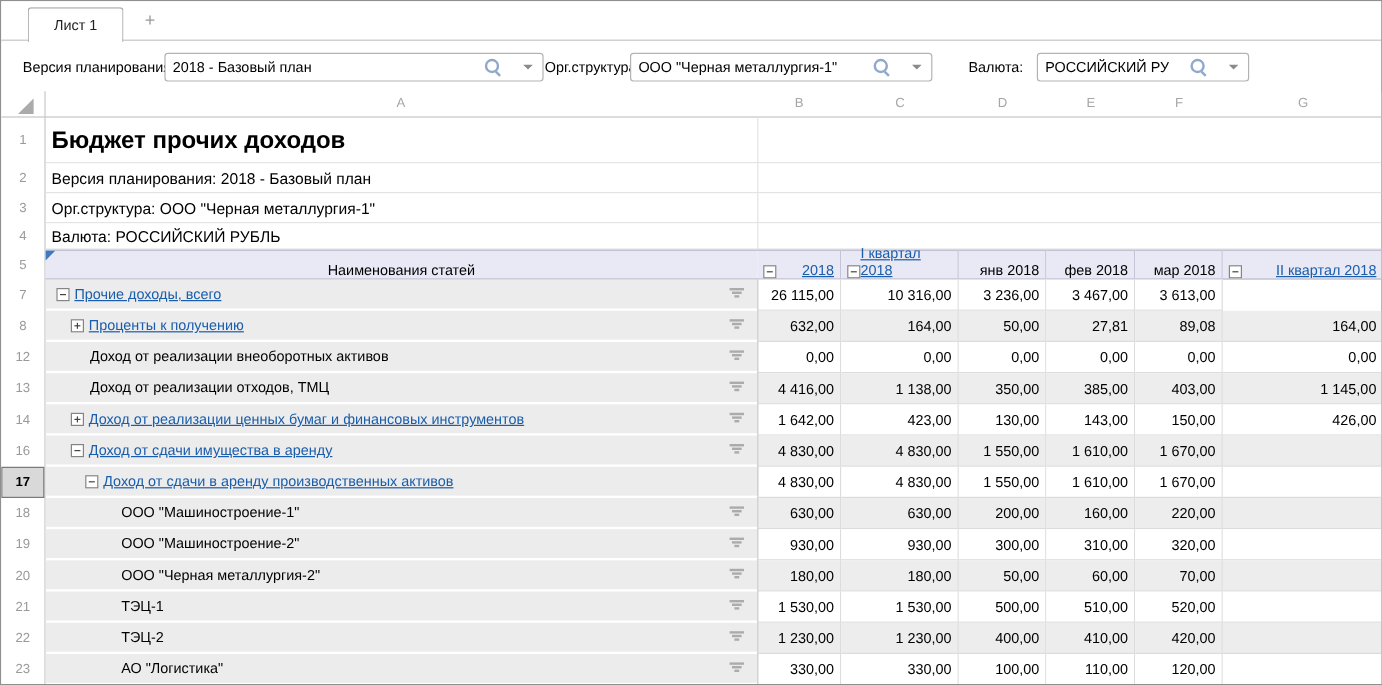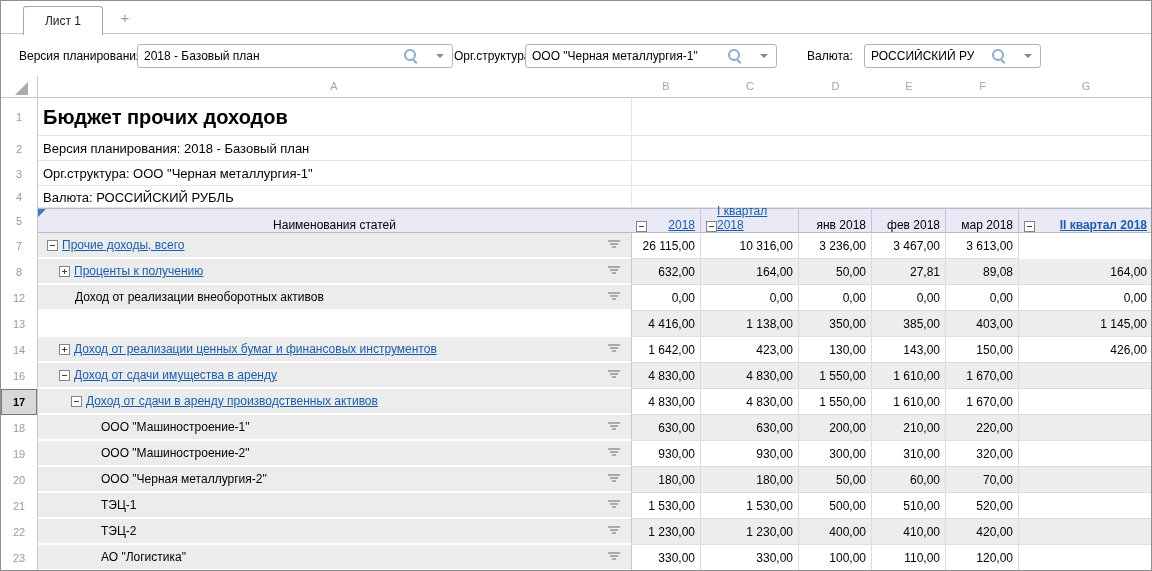--- a/index.html
+++ b/index.html
@@ -130,21 +130,21 @@
         <span class="hsp"></span>
         <span style="padding-right: 5px;">фев 2018</span>
       </div>
       <div class="abs hdr" style="left: 945px; top: 132px; width: 73px; height: 25px; border-right: 1px solid rgb(196, 196, 214);">
         <span class="hsp"></span>
         <span style="padding-right: 5px;">мар 2018</span>
       </div>
       <div class="abs hdr" style="left: 1018px; top: 132px; width: 134px; height: 25px; border-right: 1px solid rgb(196, 196, 214);">
         <span class="ebox" style="margin-left: 5px;"></span>
         <span class="hsp"></span>
-        <span class="link" style="padding-right: 5px; font-weight: bold;">II квартал 2018</span>
+        <span class="link" style="padding-right: 5px;">II квартал 2018</span>
       </div>
       <div class="abs gnum" style="left: 0px; top: 157px; width: 36px; height: 26px;">7</div>
       <div class="abs acell" style="left: 37px; top: 157px; width: 593px; height: 24px;">
         <span class="ebox" style="margin-left: 9px; margin-right: 4px;"></span>
         <span class="link">Прочие доходы, всего</span>
         <span class="filt">
           <i></i>
         </span>
       </div>
       <div class="abs vcell" style="left: 631px; top: 157px; width: 69px; height: 26px; background: rgb(255, 255, 255);">26 115,00</div>
@@ -173,20 +173,26 @@
           <i></i>
         </span>
       </div>
       <div class="abs vcell" style="left: 631px; top: 209px; width: 69px; height: 26px; background: rgb(255, 255, 255);">0,00</div>
       <div class="abs vcell" style="left: 700px; top: 209px; width: 98px; height: 26px; background: rgb(255, 255, 255);">0,00</div>
       <div class="abs vcell" style="left: 798px; top: 209px; width: 73px; height: 26px; background: rgb(255, 255, 255);">0,00</div>
       <div class="abs vcell" style="left: 871px; top: 209px; width: 74px; height: 26px; background: rgb(255, 255, 255);">0,00</div>
       <div class="abs vcell" style="left: 945px; top: 209px; width: 73px; height: 26px; background: rgb(255, 255, 255);">0,00</div>
       <div class="abs vcell" style="left: 1018px; top: 209px; width: 134px; height: 26px; background: rgb(255, 255, 255);">0,00</div>
       <div class="abs gnum" style="left: 0px; top: 235px; width: 36px; height: 26px;">13</div>
+      <div class="abs acell" style="left: 37px; top: 235px; width: 593px; height: 24px;">
+        <span style="margin-left: 37px;">Доход от реализации отходов, ТМЦ</span>
+        <span class="filt">
+          <i></i>
+        </span>
+      </div>
       <div class="abs vcell" style="left: 631px; top: 235px; width: 69px; height: 26px; background: rgb(237, 237, 237);">4 416,00</div>
       <div class="abs vcell" style="left: 700px; top: 235px; width: 98px; height: 26px; background: rgb(237, 237, 237);">1 138,00</div>
       <div class="abs vcell" style="left: 798px; top: 235px; width: 73px; height: 26px; background: rgb(237, 237, 237);">350,00</div>
       <div class="abs vcell" style="left: 871px; top: 235px; width: 74px; height: 26px; background: rgb(237, 237, 237);">385,00</div>
       <div class="abs vcell" style="left: 945px; top: 235px; width: 73px; height: 26px; background: rgb(237, 237, 237);">403,00</div>
       <div class="abs vcell" style="left: 1018px; top: 235px; width: 134px; height: 26px; background: rgb(237, 237, 237);">1 145,00</div>
       <div class="abs gnum" style="left: 0px; top: 261px; width: 36px; height: 26px;">14</div>
       <div class="abs acell" style="left: 37px; top: 261px; width: 593px; height: 24px;">
         <span class="ebox plus" style="margin-left: 21px; margin-right: 4px;"></span>
         <span class="link">Доход от реализации ценных бумаг и финансовых инструментов</span>
@@ -231,21 +237,21 @@
       <div class="abs gnum" style="left: 0px; top: 339px; width: 36px; height: 26px;">18</div>
       <div class="abs acell" style="left: 37px; top: 339px; width: 593px; height: 24px;">
         <span style="margin-left: 63px;">ООО "Машиностроение-1"</span>
         <span class="filt">
           <i></i>
         </span>
       </div>
       <div class="abs vcell" style="left: 631px; top: 339px; width: 69px; height: 26px; background: rgb(237, 237, 237);">630,00</div>
       <div class="abs vcell" style="left: 700px; top: 339px; width: 98px; height: 26px; background: rgb(237, 237, 237);">630,00</div>
       <div class="abs vcell" style="left: 798px; top: 339px; width: 73px; height: 26px; background: rgb(237, 237, 237);">200,00</div>
-      <div class="abs vcell" style="left: 871px; top: 339px; width: 74px; height: 26px; background: rgb(237, 237, 237);">210,00</div>
+      <div class="abs vcell" style="left: 871px; top: 339px; width: 74px; height: 26px; background: rgb(237, 237, 237);">160,00</div>
       <div class="abs vcell" style="left: 945px; top: 339px; width: 73px; height: 26px; background: rgb(237, 237, 237);">220,00</div>
       <div class="abs vcell" style="left: 1018px; top: 339px; width: 134px; height: 26px; background: rgb(237, 237, 237);"></div>
       <div class="abs gnum" style="left: 0px; top: 365px; width: 36px; height: 26px;">19</div>
       <div class="abs acell" style="left: 37px; top: 365px; width: 593px; height: 24px;">
         <span style="margin-left: 63px;">ООО "Машиностроение-2"</span>
         <span class="filt">
           <i></i>
         </span>
       </div>
       <div class="abs vcell" style="left: 631px; top: 365px; width: 69px; height: 26px; background: rgb(255, 255, 255);">930,00</div>

